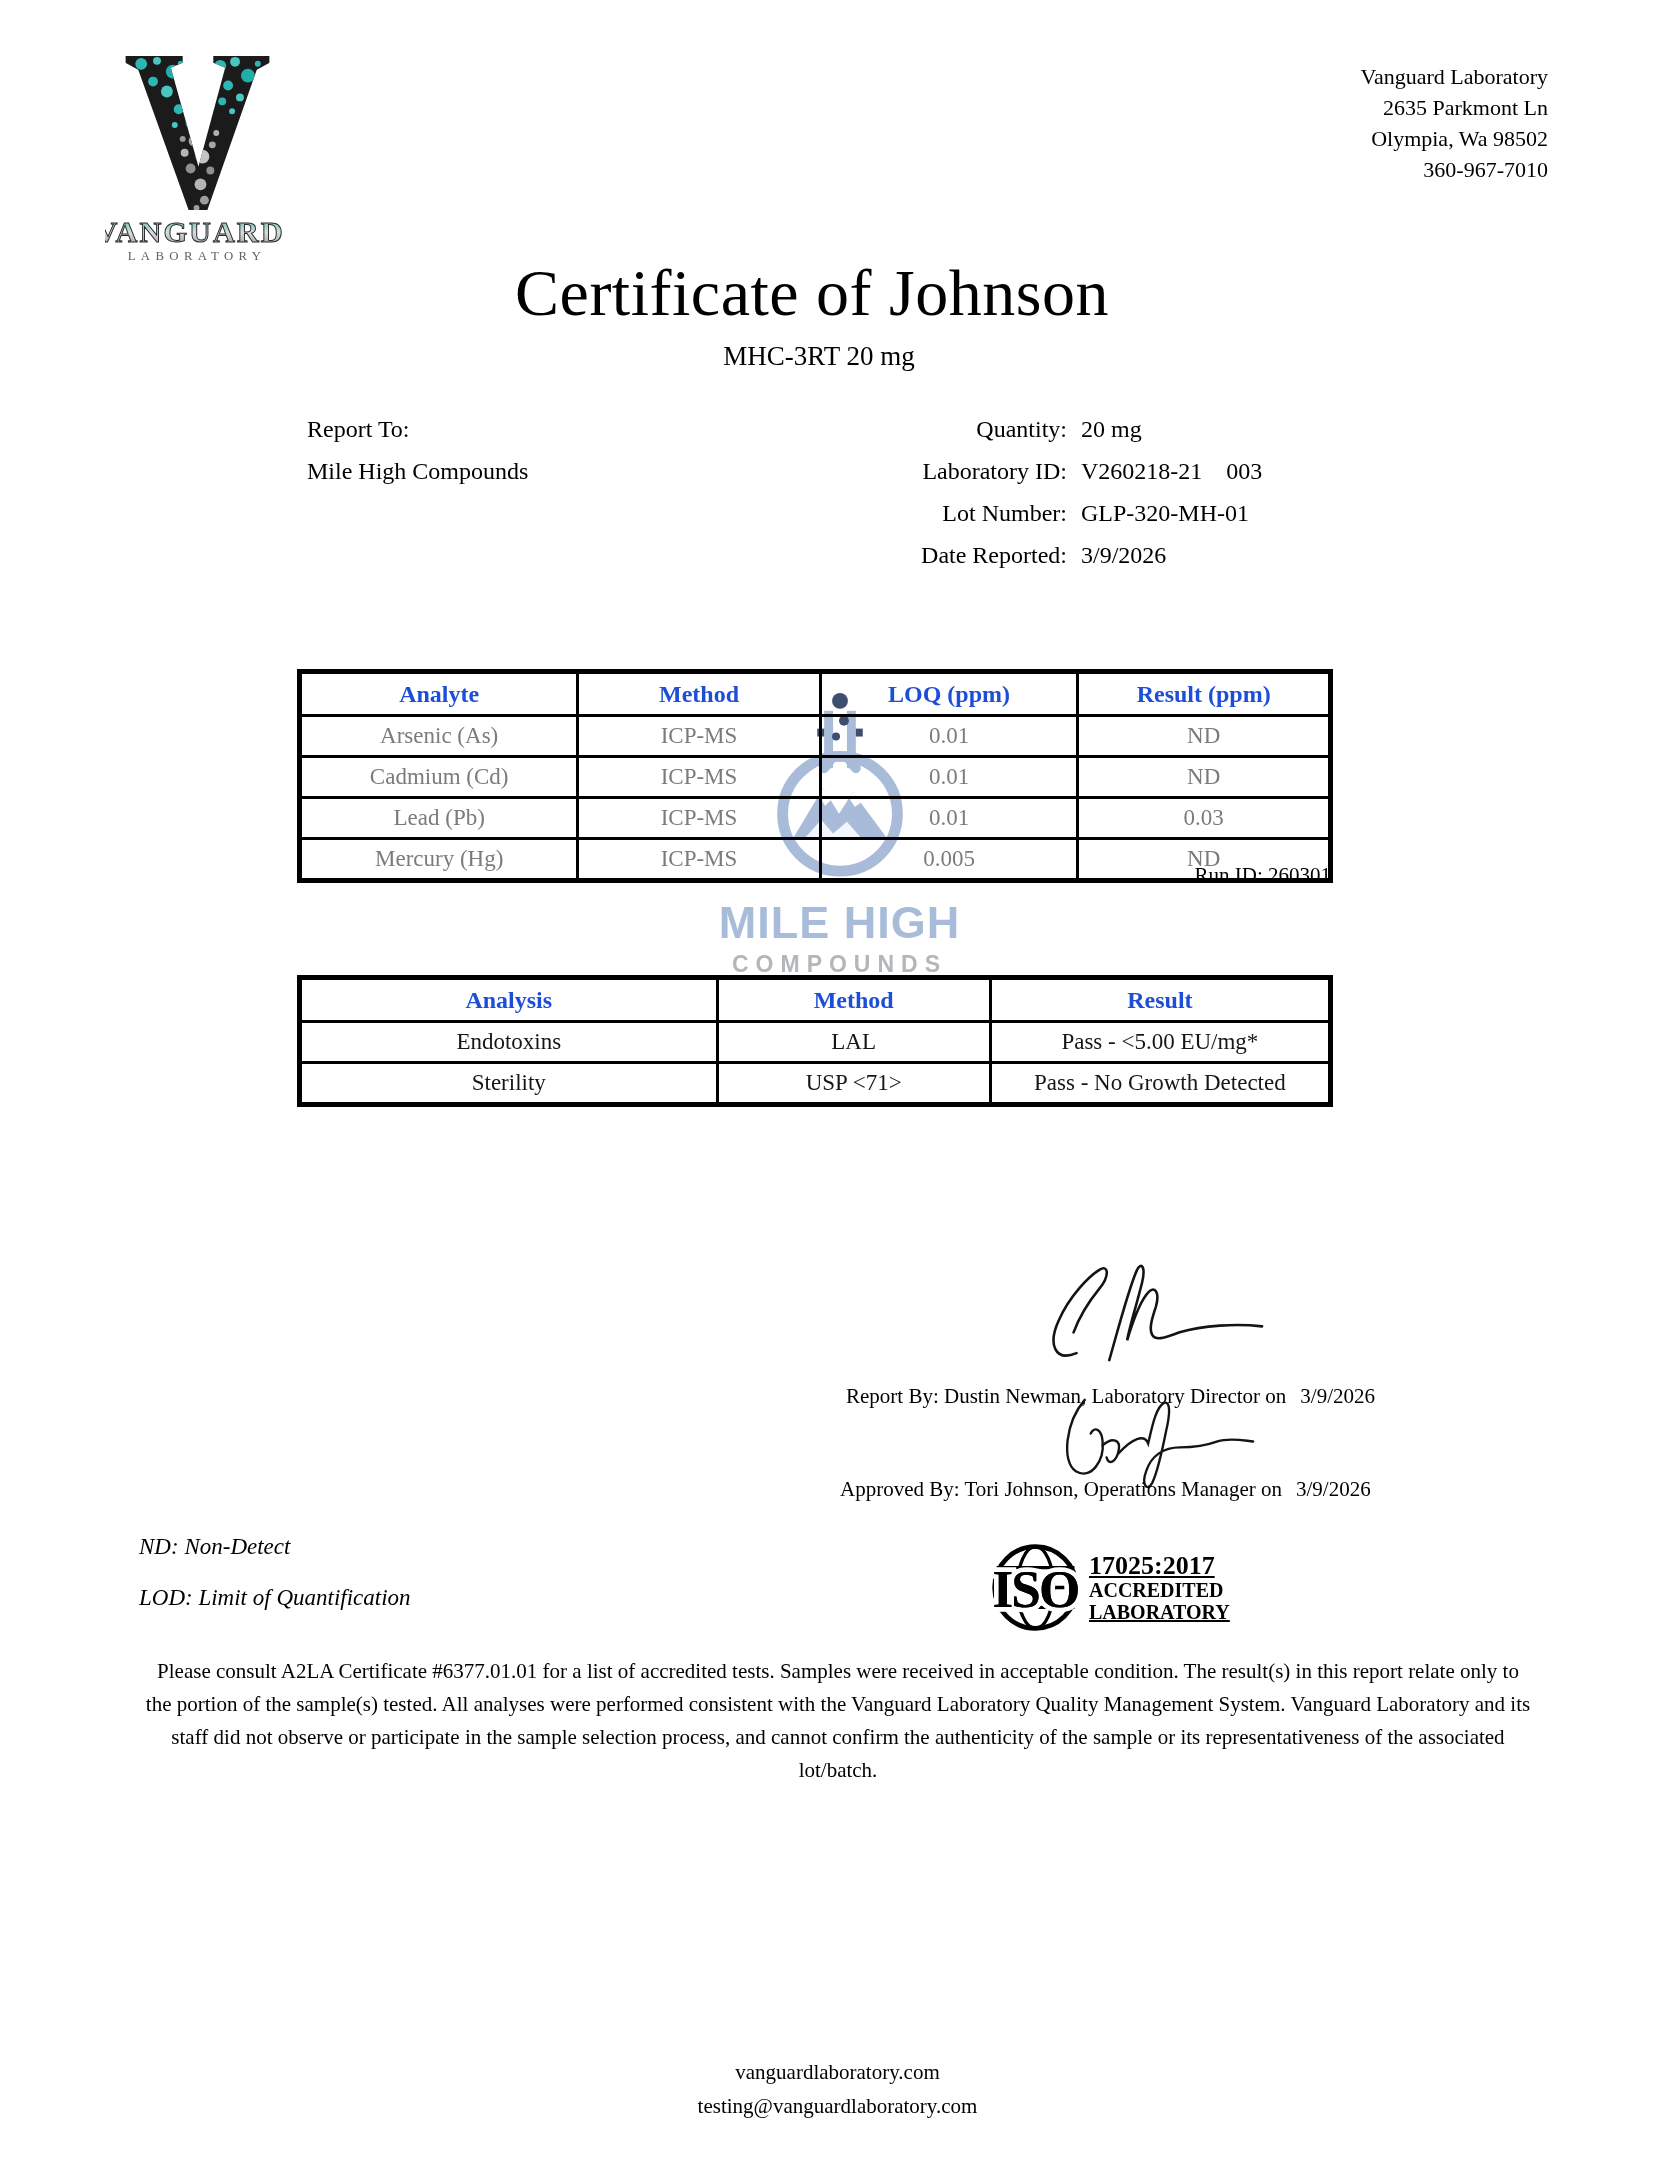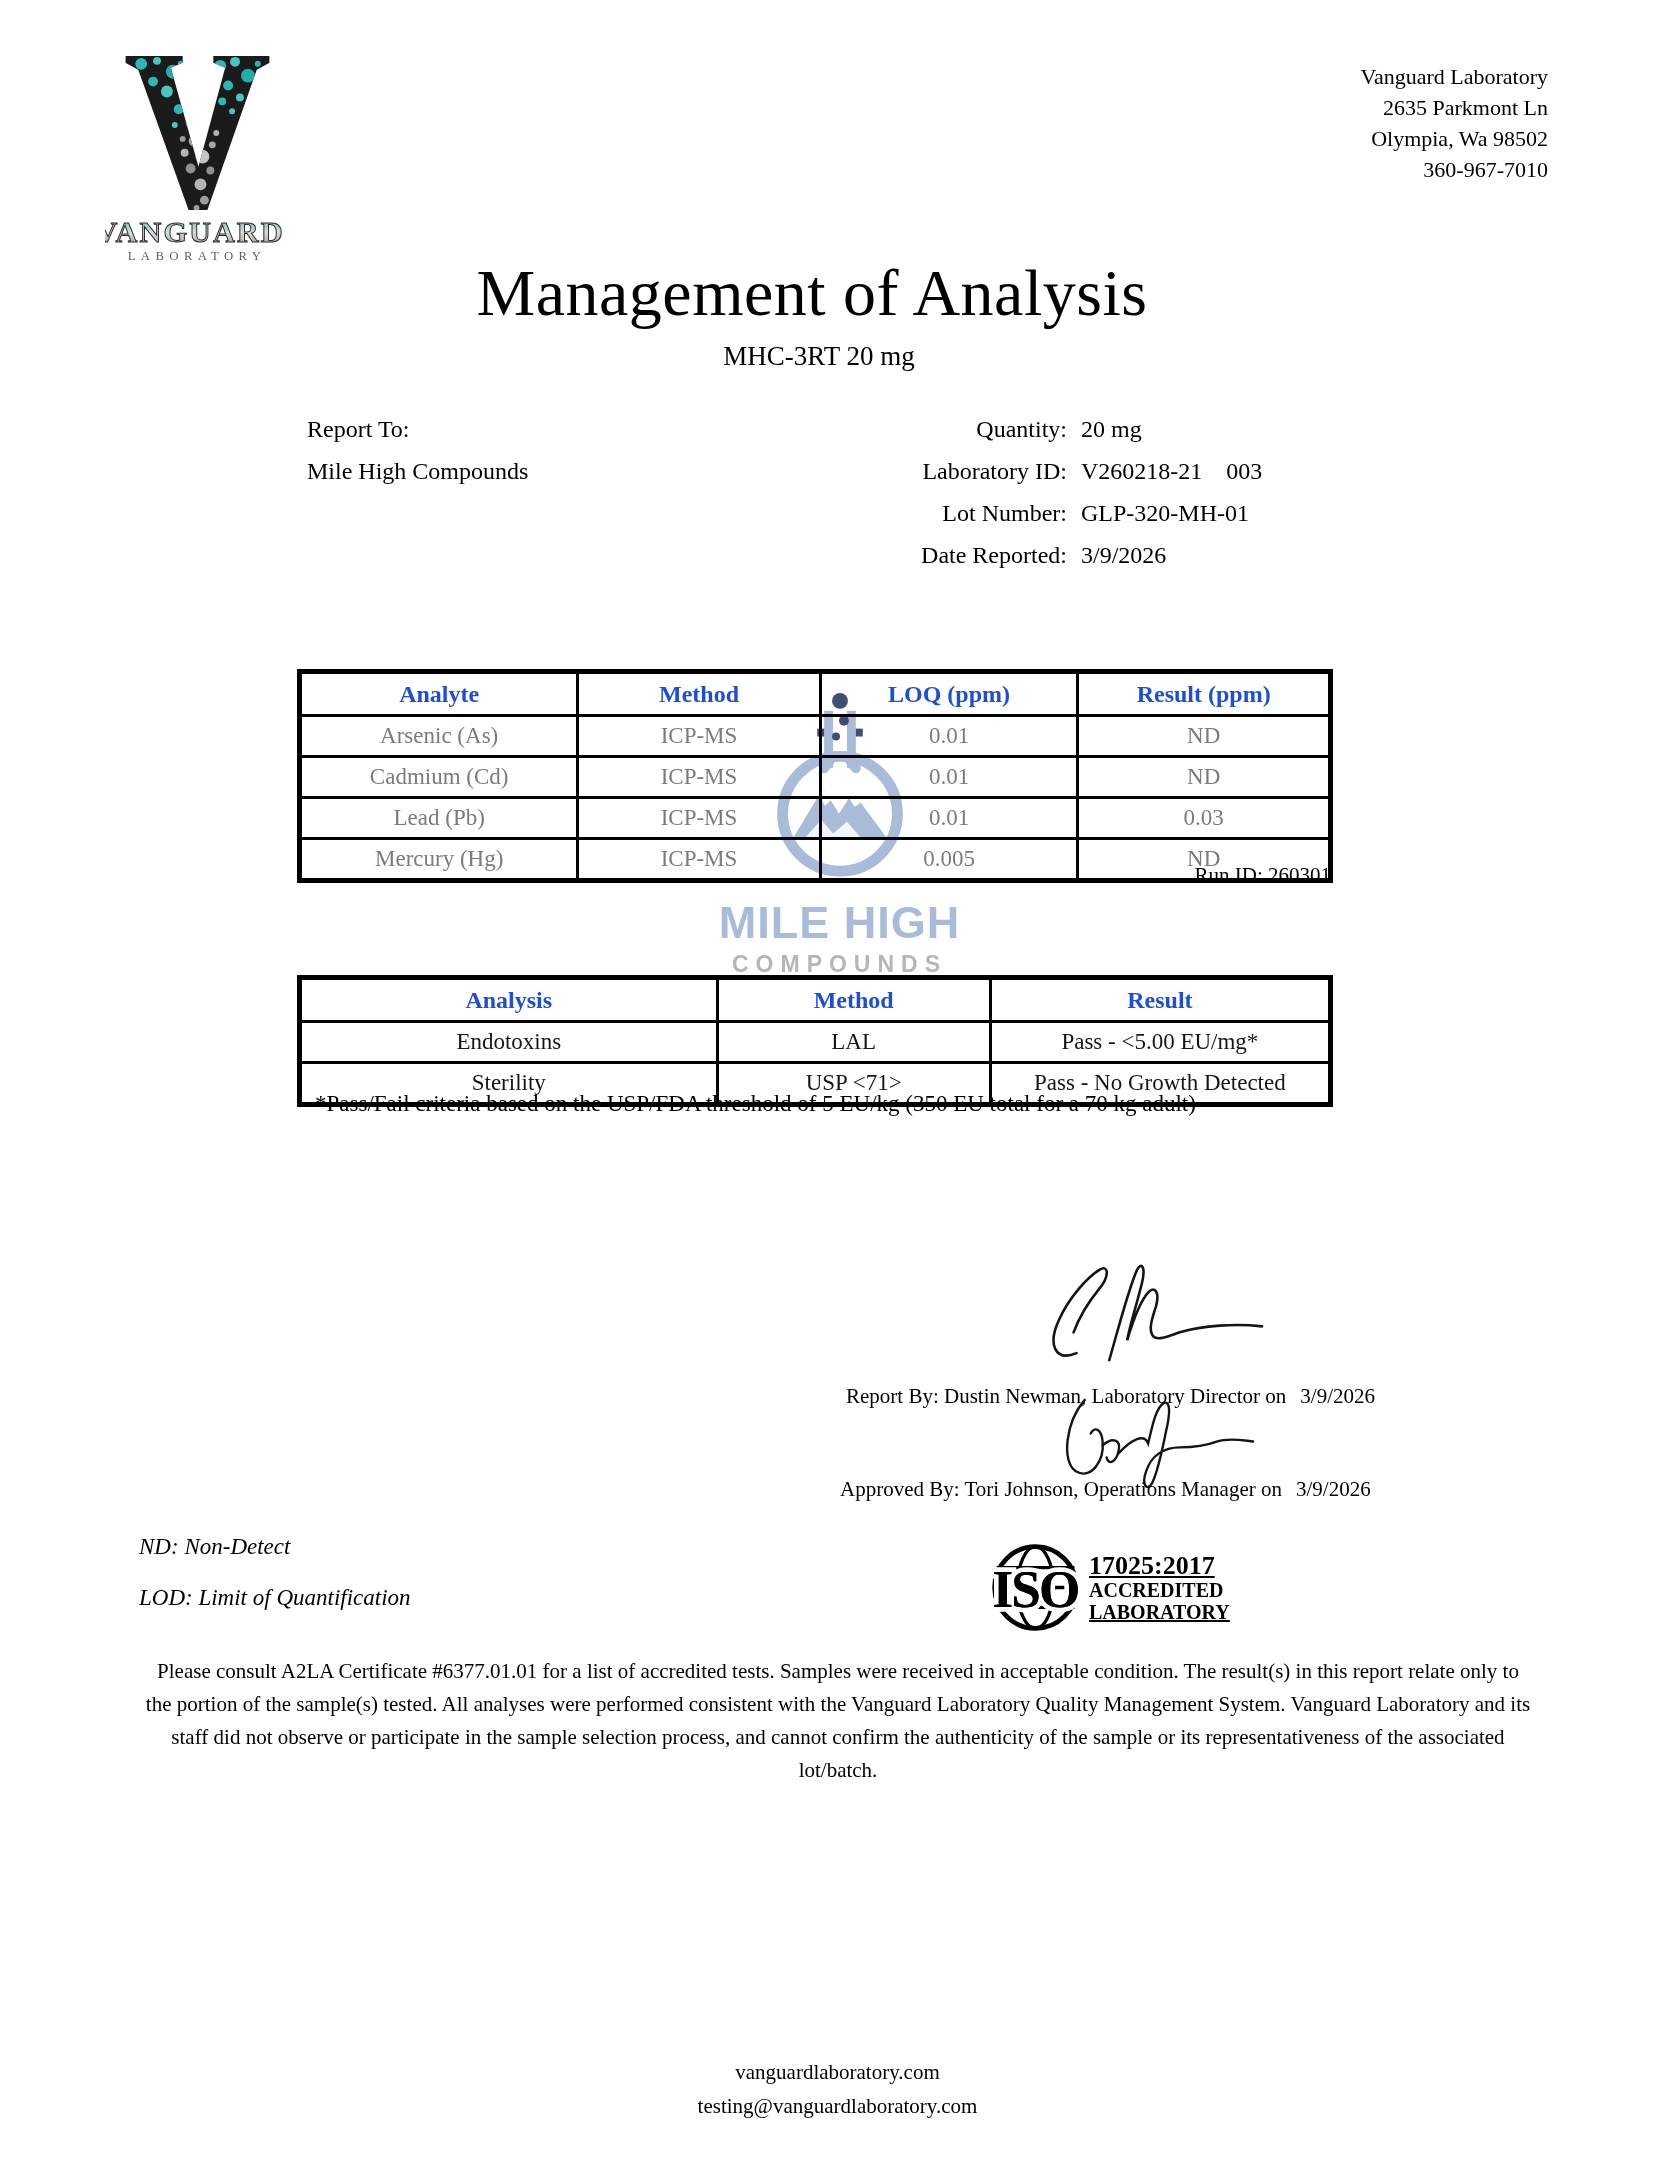--- a/index.html
+++ b/index.html
@@ -115,21 +115,21 @@
     </svg>
   </div>
 
   <div class="address">
     <div>Vanguard Laboratory</div>
     <div>2635 Parkmont Ln</div>
     <div>Olympia, Wa 98502</div>
     <div>360-967-7010</div>
   </div>
 
-  <div class="title">Management of Analysis</div>
+  <div class="title">Certificate of Johnson</div>
   <div class="subtitle">MHC-3RT 20 mg</div>
 
   <div class="report-to">
     <div>Report To:</div>
     <div class="rt-value">Mile High Compounds</div>
   </div>
   <div class="fields" id="report-fields">
       <div class="field-row">
         <div class="field-label">Quantity:</div>
         <div class="field-value">20 mg</div>
@@ -237,21 +237,20 @@
           <td>Pass - &lt;5.00 EU/mg*</td>
         </tr>
         <tr>
           <td>Sterility</td>
           <td>USP &lt;71&gt;</td>
           <td>Pass - No Growth Detected</td>
         </tr>
       </tbody>
   </table>
 
-  <div class="footnote">*Pass/Fail criteria based on the USP/FDA threshold of 5 EU/kg (350 EU total for a 70 kg adult)</div>
 
   <svg class="sig" style="left:1022px;top:1249px;" width="248" height="124" viewBox="0 0 250 125">
     <g fill="none" stroke="#141414" stroke-width="2.6" stroke-linecap="round">
       <path d="M55,105 C33,114 26,96 37,72 C48,47 68,27 78,21 C88,15 88,28 78,40 C69,51 58,68 52,84"></path>
       <path d="M88,112 C96,84 108,38 116,21 C120,13 125,17 121,34 C115,58 108,80 106,92 C112,72 120,51 128,43 C134,37 139,44 135,58 C131,70 128,80 131,86 C135,94 147,88 159,84 C182,77 216,75 242,78"></path>
     </g>
   </svg>
   <div class="sig-caption" style="left:846px;top:1384px;">
     <span>Report By: Dustin Newman, Laboratory Director on</span><span class="sig-date">3/9/2026</span>
   </div>

